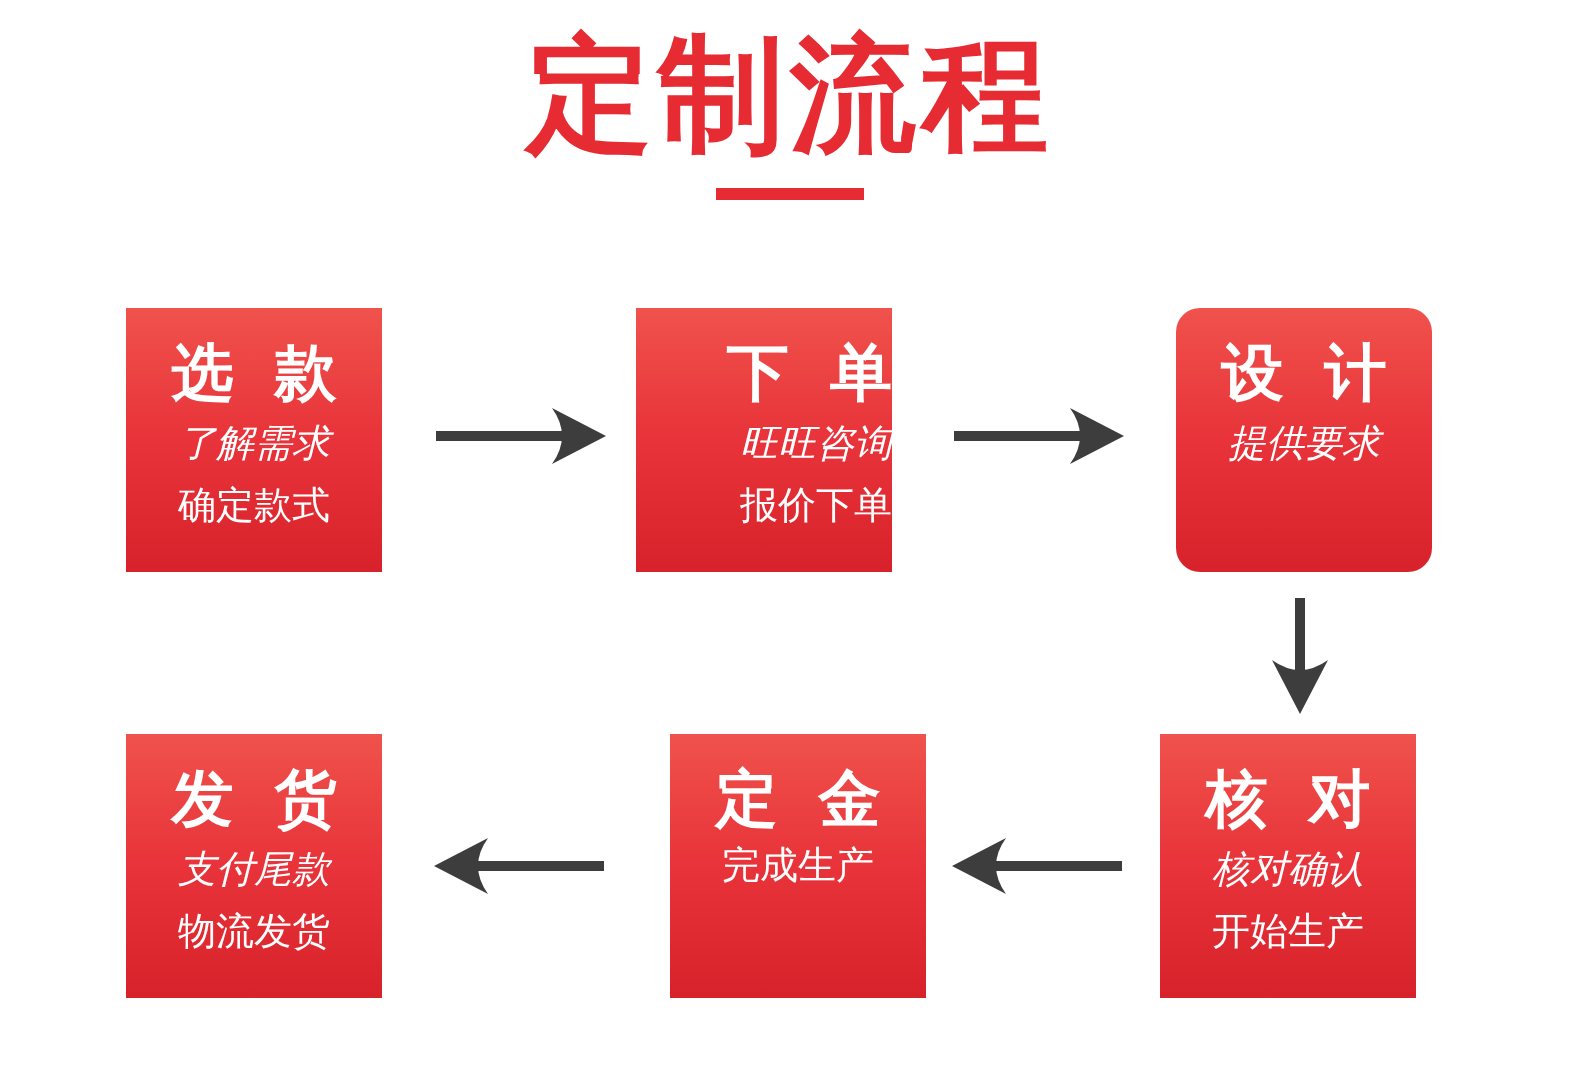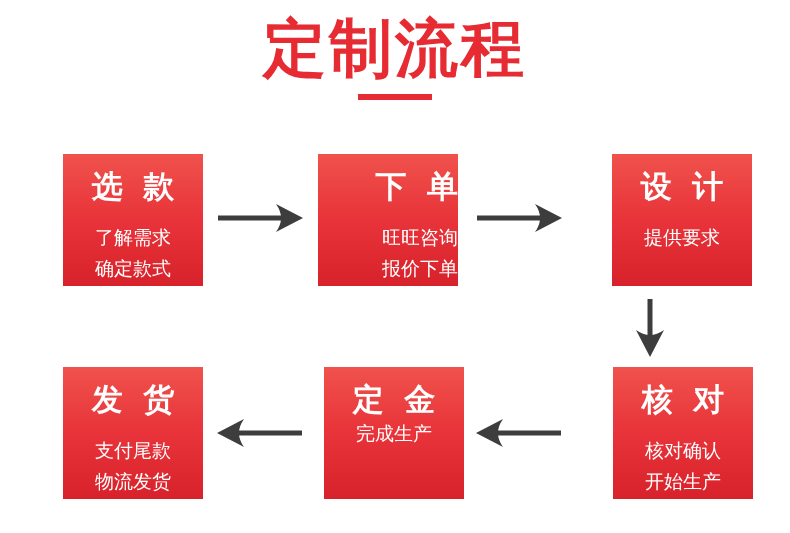--- a/index.html
+++ b/index.html
@@ -39,21 +39,21 @@
     top: 94px;
     left: 50%;
     margin-left: -37px;
     width: 74px;
     height: 6px;
     background: var(--title-red, #e62b33);
   }
 
   .step-box {
     position: absolute;
-    width: 140px;
+    width: 128px;
     height: 132px;
     background: linear-gradient(180deg,
       var(--grad-top, #f0524c) 0%,
       var(--grad-mid, #e8343a) 48%,
       var(--grad-bottom, #d8222b) 100%);
     color: var(--box-text, #ffffff);
     text-align: center;
     padding-top: 15px;
   }
   .step-title {
@@ -63,27 +63,27 @@
     word-spacing: 12px;
     white-space: nowrap;
   }
   .step-line {
     font-size: 19px;
     font-weight: 400;
     line-height: 30px;
     margin-top: 1px;
     white-space: nowrap;
   }
-  .step-line.first { margin-top: 18px; }
+  .step-line.first { margin-top: 3px; font-style: italic; }
 
   .b1 { left: 63px;  top: 154px; }
   .b2 { left: 318px; top: 154px; text-align: right; }
-  .b3 { left: 612px; top: 154px; }
-  .b4 { left: 613px; top: 367px; }
-  .b5 { left: 324px; top: 367px; }
+  .b3 { left: 588px; top: 154px; border-radius: 12px; }
+  .b4 { left: 580px; top: 367px; }
+  .b5 { left: 335px; top: 367px; }
   .b6 { left: 63px;  top: 367px; text-align: center; }
 
   .arrow { position: absolute; color: var(--arrow-color, #3d3d3d); }
   .arrow svg { display: block; width: 100%; height: 100%; }
   .arrow-r1 { left: 215px; top: 200px; width: 90px; height: 36px; }
   .arrow-r2 { left: 474px; top: 200px; width: 90px; height: 36px; }
   .arrow-l1 { left: 215px; top: 415px; width: 90px; height: 36px; }
   .arrow-l2 { left: 474px; top: 415px; width: 90px; height: 36px; }
   .arrow-left svg { transform: scaleX(-1); }
   .arrow-d  { left: 630px; top: 296px; width: 40px; height: 63px; }

